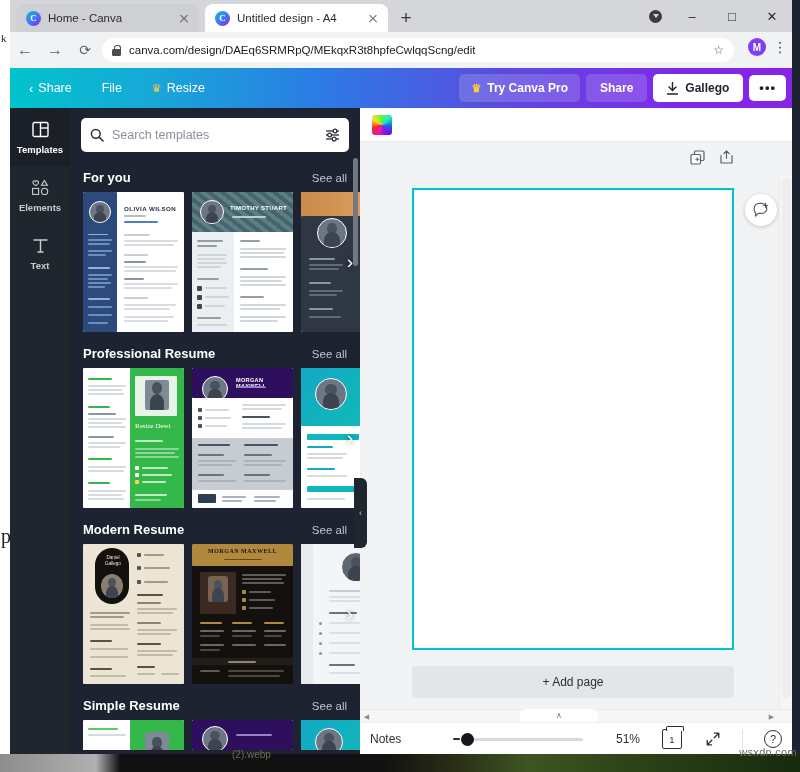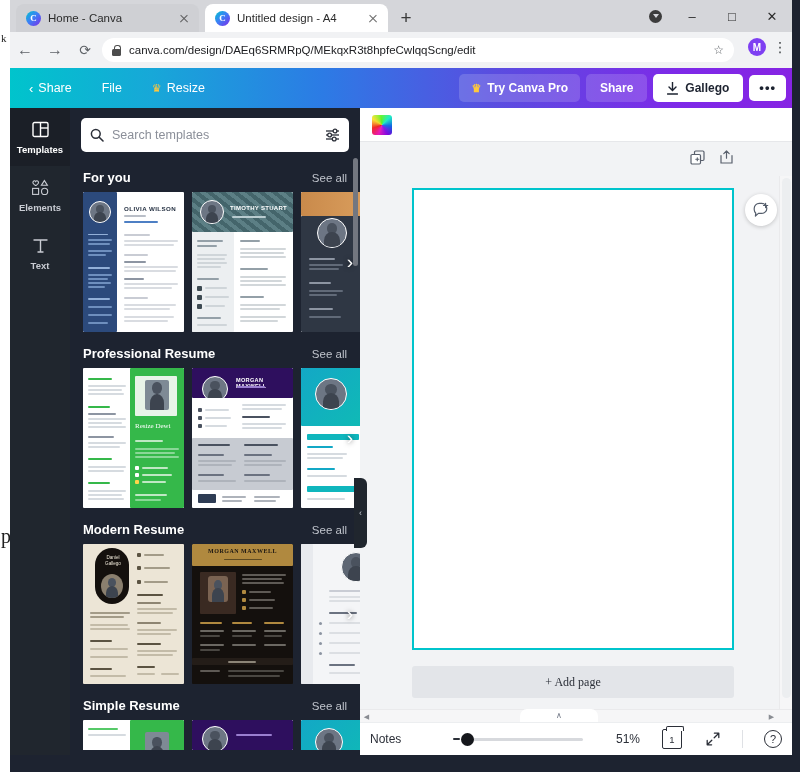--- a/index.html
+++ b/index.html
@@ -205,21 +205,21 @@
   .ed-toolbar {
     position:absolute; left:0; top:0; width:432px; height: 34px; background:#fff;
     border-bottom: 1px solid #e6e7ea; display:flex; align-items:center; padding-left: 12px;
   }
   .color-swatch {
     width: 20px; height: 20px; border-radius: 3px;
     background:
       linear-gradient(135deg, rgba(255,255,255,.25), rgba(0,0,0,.15)),
       conic-gradient(from 200deg, #ff00c8, #ff0000, #ffdd00, #44ff00, #00ffd0, #0066ff, #8a00ff, #ff00c8);
   }
-  .canvas-area { position:absolute; left:0; top:34px; width: 432px; height: 580px; background:#f2f3f5;font-family:Liberation Serif, serif; }
+  .canvas-area { position:absolute; left:0; top:34px; width: 432px; height: 580px; background:#f2f3f5; }
   .page-tools {
     position:absolute; left: 330px; top: 8px; display:flex; gap: 14px; color:#59606d;
   }
   .pg {
     position:absolute; left: 52px; top: 46px; width: 322px; height: 462px;
     background:#fff; border: 2.5px solid #00c4cc;
   }
   .comment-fab {
     position:absolute; left: 385px; top: 52px; width: 32px; height: 32px; border-radius:50%;
     background:#fff; box-shadow: 0 1px 4px rgba(0,0,0,.2);
@@ -830,14 +830,18 @@
               </svg>
           </span>
           <span class="sb-div"></span>
           <span class="help-ico">?</span>
         </div>
       </div>
 
     </div>
   </div>
 
+  <div class="behind-bottom">
+    <span class="ctxt">(2).webp</span>
+    <span class="wm">wsxdn.com</span>
+  </div>
 
 </div>
 
 </body></html>

